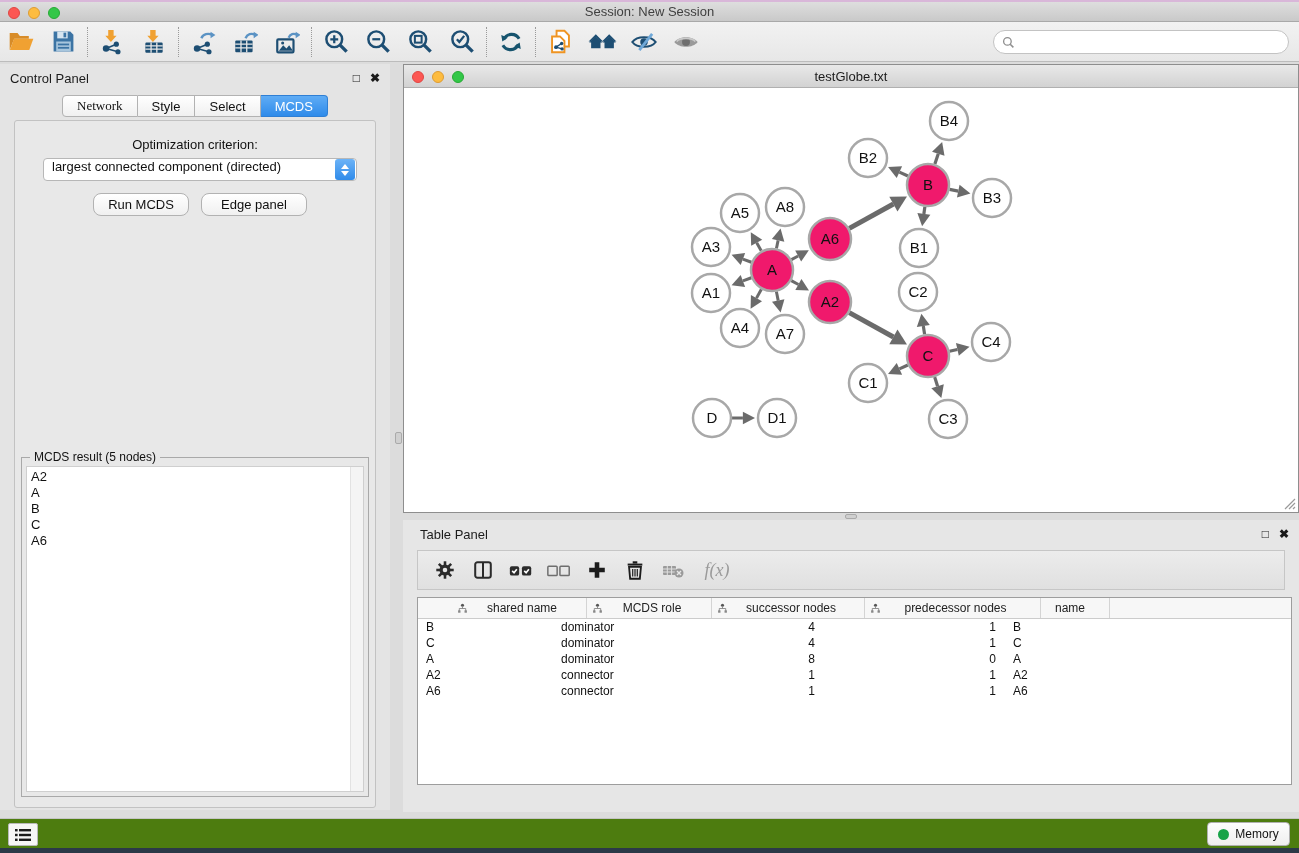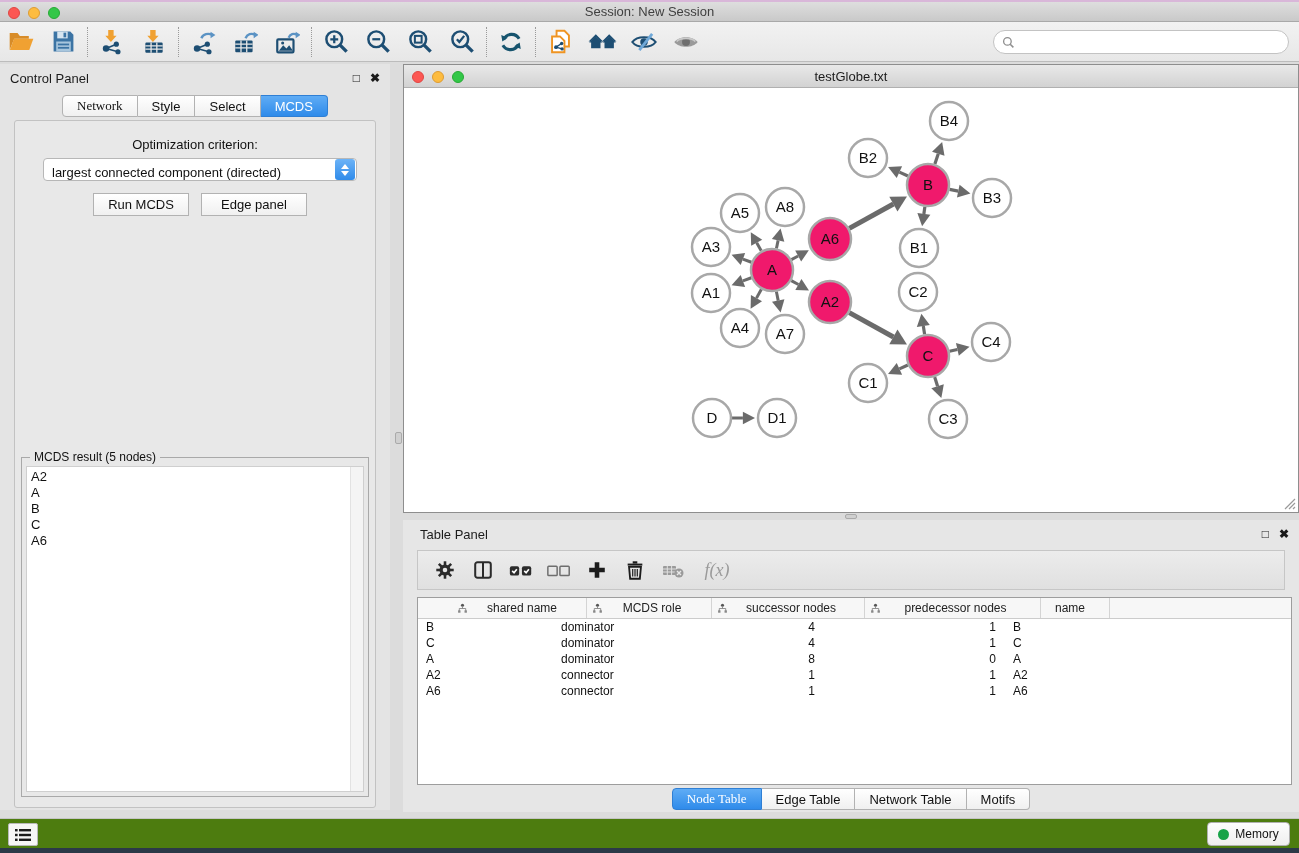--- a/index.html
+++ b/index.html
@@ -35,28 +35,28 @@
   .tabgroup { display:flex; }
   .tab { height:22px; padding:0 14px; display:flex; align-items:center; justify-content:center;
     background:linear-gradient(#ffffff,#f0f0f0); border:1px solid #b2b2b2; border-left:none; font-size:13px; color:#111; }
   .tab:first-child { border-left:1px solid #b2b2b2; border-radius:4px 0 0 4px;font-family:Liberation Serif, serif; }
   .tab:last-child { border-radius:0 4px 4px 0; }
   .tab.active { background:linear-gradient(#5facf5,#2f8bea); color:#fff; border-color:#2f7fd4; }
   .cp-inner { position:absolute; left:14px; top:56px; width:362px; height:688px;
     background:#e8e8e8; border:1px solid #c2c2c2; border-radius:3px; }
   .opt-label { position:absolute; left:0; top:16px; width:100%; text-align:center; font-size:13px; color:#111; }
   .selectbox { position:absolute; left:28px; top:37px; width:314px; height:23px; background:#fff;
-    border:1px solid #b7b7b7; border-radius:4px; display:flex; align-items:flex-end; }
+    border:1px solid #b7b7b7; border-radius:4px; display:flex; align-items:flex-start; }
   .selectbox .val { flex:1; padding-left:8px; font-size:13px; color:#111; white-space:nowrap; overflow:hidden;}
   .select-stepper { width:20px; height:21px; border-radius:3px; margin-right:1px;
     background:linear-gradient(#6cb3f7,#2f8bea); display:flex; flex-direction:column; align-items:center; justify-content:center; gap:2px;}
   .chev { width:0; height:0; border-left:4px solid transparent; border-right:4px solid transparent; }
   .chev.up { border-bottom:5px solid #fff; }
   .chev.dn { border-top:5px solid #fff; }
-  .btn { background:linear-gradient(#ffffff,#f0f0f0); border:1px solid #b2b2b2; border-radius:0;
+  .btn { background:linear-gradient(#ffffff,#f0f0f0); border:1px solid #b2b2b2; border-radius:8px;
     font-size:13px; color:#111; display:flex; align-items:center; justify-content:center; height:23px; }
   .run-btn { position:absolute; left:78px; top:72px; width:96px; }
   .closep-btn { position:absolute; left:186px; top:72px; width:106px; }
   .groupbox { position:absolute; left:6px; top:336px; width:348px; height:340px; border:1px solid #a9a9a9; }
   .groupbox-title { position:absolute; left:8px; top:-8px; background:#e8e8e8; padding:0 4px; font-size:12px; color:#111;}
   .listbox { position:absolute; left:4px; top:8px; width:338px; height:326px; background:#fff; border:1px solid #cfcfcf; display:flex; }
   .list-items { flex:1; padding:2px 4px; font-size:13px; color:#111; }
   .list-items div { line-height:16px; }
   .list-scroll { width:13px; background:#f4f4f4; border-left:1px solid #e2e2e2; }
 
@@ -556,28 +556,20 @@
         </div>
         <div class="tr">
           <div class="td" style="width: 135px; text-align: left; padding-left: 8px;">A6</div>
           <div class="td" style="width: 125px; text-align: left; padding-left: 8px;">connector</div>
           <div class="td" style="width: 153px; text-align: right; padding-right: 16px;">1</div>
           <div class="td" style="width: 176px; text-align: right; padding-right: 11px;">1</div>
           <div class="td" style="width: 69px; text-align: left; padding-left: 6px;">A6</div>
         </div>
       </div>
   </div>
-  <div class="tp-tabs">
-      <div class="tabgroup" id="tp-tabgroup">
-        <div class="tab active">Node Table</div>
-        <div class="tab">Edge Table</div>
-        <div class="tab">Network Table</div>
-        <div class="tab">Motifs</div>
-      </div>
-    </div>
 </div>
 
 <div class="abs statusbar">
   <div class="list-btn">
     <svg width="16" height="14" viewBox="0 0 16 14">
         <g fill="#1c1c1c">
           <rect x="0" y="1" width="2.6" height="2.4"></rect>
           <rect x="4" y="1" width="12" height="2.4"></rect>
           <rect x="0" y="5.8" width="2.6" height="2.4"></rect>
           <rect x="4" y="5.8" width="12" height="2.4"></rect>

